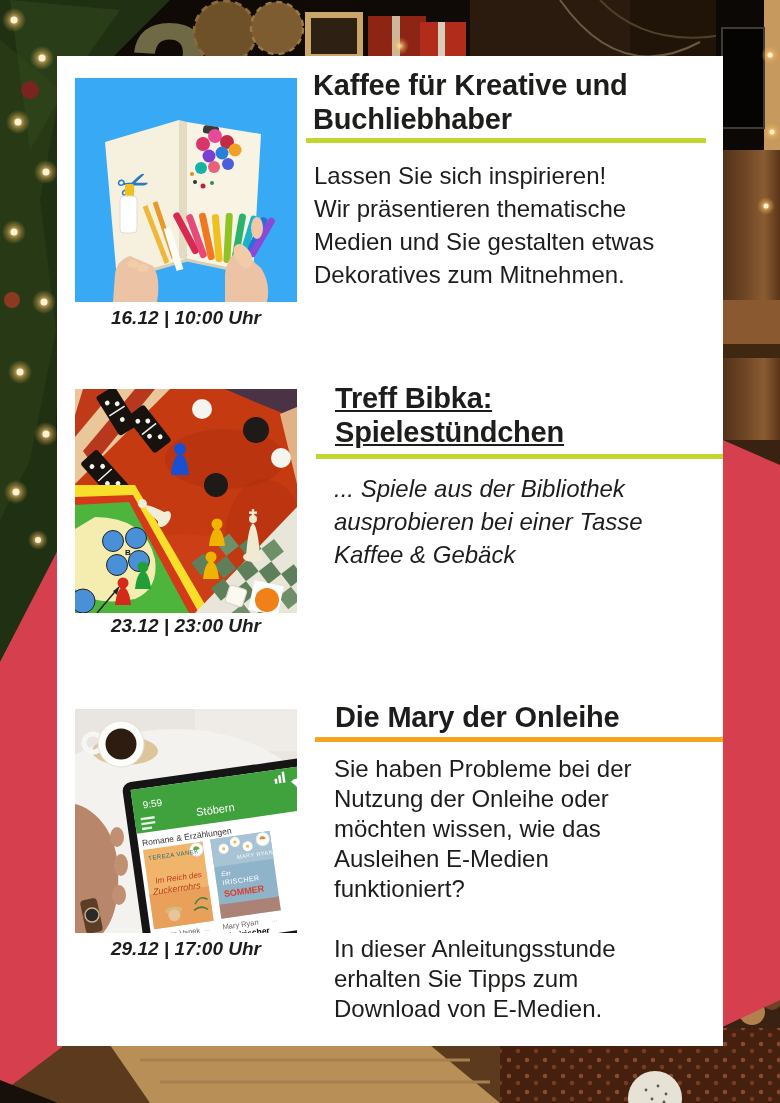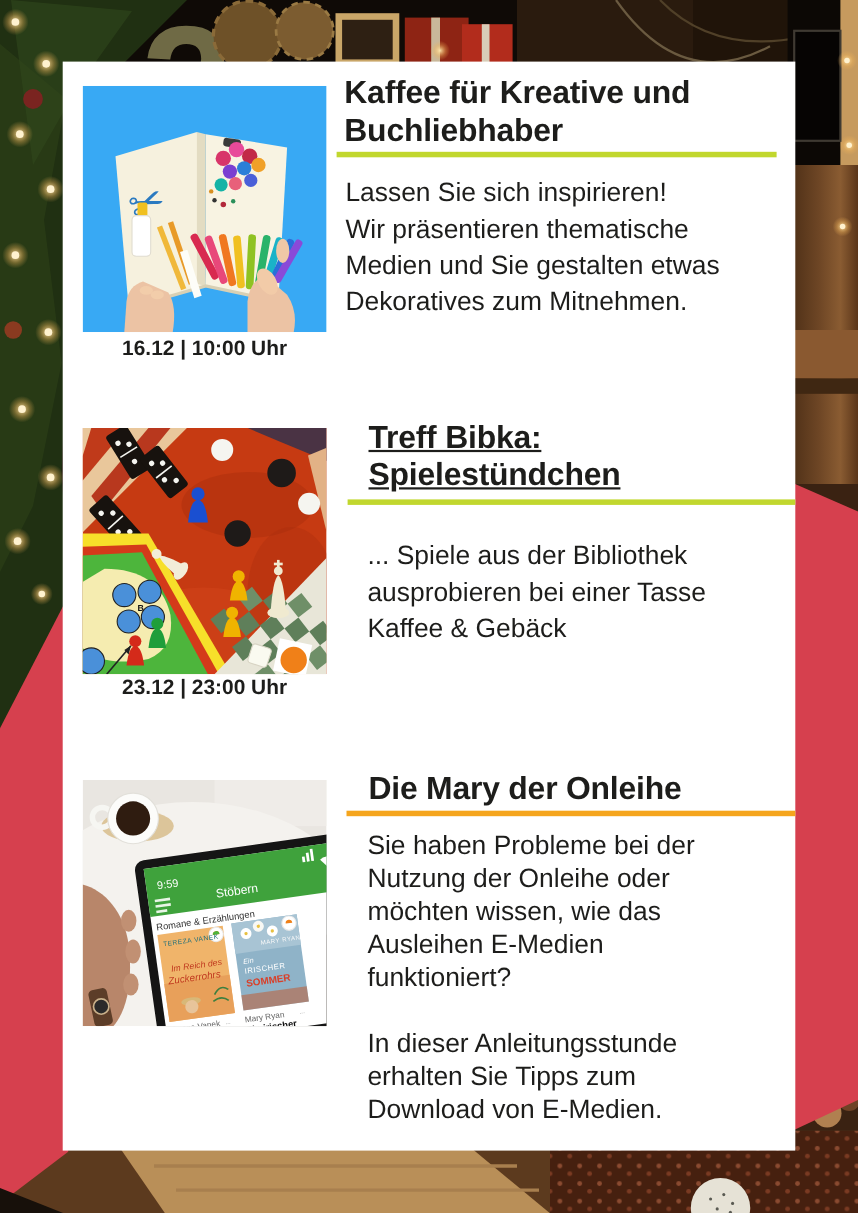--- a/index.html
+++ b/index.html
@@ -12,37 +12,37 @@
   #bg{left:0;top:0;width:780px;height:1103px;}
 
   
   .card{position:absolute;left:57px;top:56px;width:666px;height:990px;background:#ffffff;}
 
   .ev-img{position:absolute;left:18px;width:222px;height:224px;overflow:hidden;}
   #img1{top:22px;} #img2{top:333px;} #img3{top:653px;}
   .ev-img svg{display:block;}
 
   .ev-date{position:absolute;left:18px;width:222px;text-align:center;
-           font-size:19px;font-weight:700;color:#1d1d1b;line-height:24px;}
+           font-size:19px;font-weight:700;color:#1d1d1b;line-height:24px;font-style:italic;}
   #date1{top:250px;} #date2{top:558px;} #date3{top:881px;}
 
   .ev-title{position:absolute;font-size:29px;font-weight:700;color:#1d1d1b;
             line-height:34px;white-space:pre-line;letter-spacing:-0.2px;}
   #title1{left:256px;top:12px;}
   #title2{left:278px;top:325px;text-decoration:underline;}
   #title3{left:278px;top:644px;}
 
   .ev-rule{position:absolute;height:5px;}
   #rule1{left:249px;top:82px;width:400px;}
   #rule2{left:259px;top:398px;width:407px;}
   #rule3{left:258px;top:681px;width:408px;}
 
   .ev-body{position:absolute;font-size:24px;color:#1d1d1b;line-height:33px;white-space:pre-line;}
   #body1{left:257px;top:93px;margin-top:10px;}
-  #body2{left:277px;top:433px;}
+  #body2{left:277px;top:416px;font-style:italic;}
   #body3{left:277px;top:698px;line-height:30px;}
 </style>
 </head>
 <body>
 
 <div class="page">
 
   <svg id="bg" class="abs" viewBox="0 0 780 1103" aria-hidden="true">
     <defs>
       <radialGradient id="glow" cx="50%" cy="50%" r="50%">
@@ -448,14 +448,15 @@
     <div class="ev-rule" id="rule3" style="background: rgb(245, 165, 29);"></div>
     <div class="ev-body" id="body3">Sie haben Probleme bei der
 Nutzung der Onleihe oder
 möchten wissen, wie das
 Ausleihen E-Medien
 funktioniert?
 
 In dieser Anleitungsstunde
 erhalten Sie Tipps zum
 Download von E-Medien.</div>
+    <div class="ev-date" id="date3">29.12 | 17:00 Uhr</div>
   </div>
 </div>
 
 </body></html>

